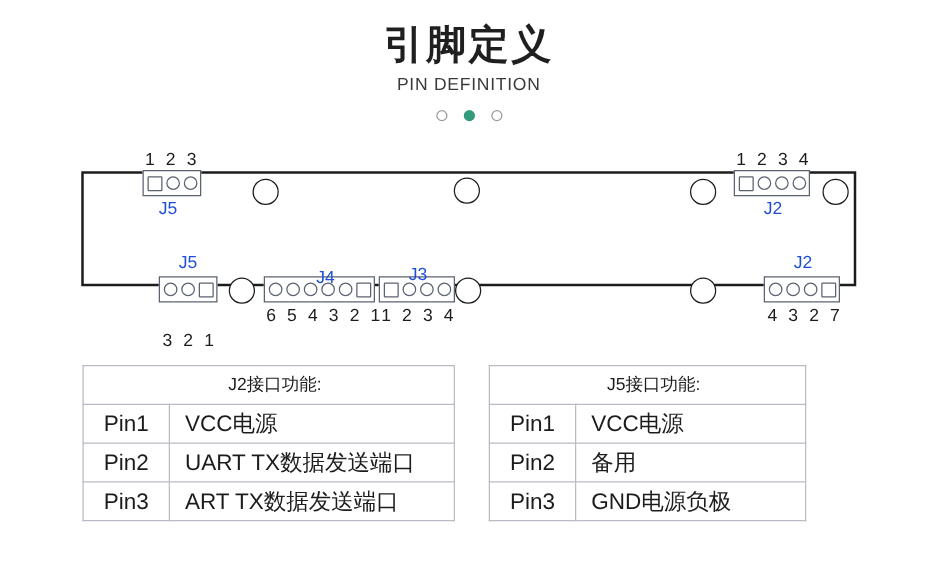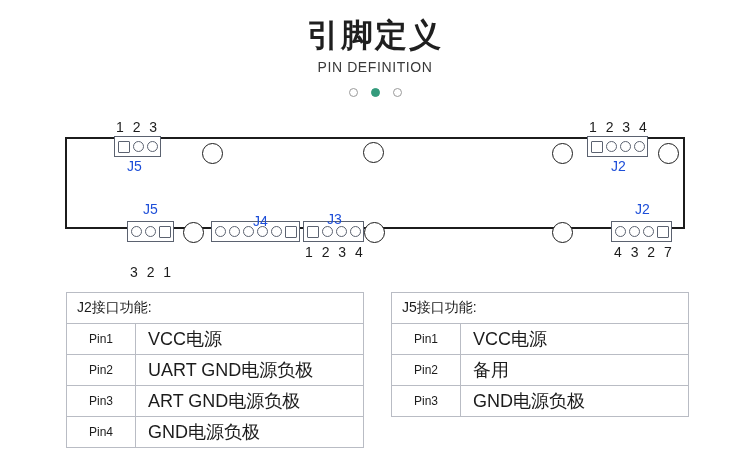--- a/index.html
+++ b/index.html
@@ -123,36 +123,36 @@
     color: #1c1c1c;
   }
   .ftable td {
     border: 1px solid #b9bcc4;
     padding: 0;
     height: 31px;
     vertical-align: middle;
   }
   .ftable td.hdr {
     padding-left: 10px;
-    text-align: left;
+    text-align: center;
     font-size: 14px;
   }
   .ftable td.pincol {
     width: 69px;
     text-align: center;
-    font-size: 12px;
+    font-size: 18px;
   }
   .ftable td.desc {
     padding-left: 12px;
     text-align: left;
     font-size: 18px;
   }
 
   #table-j2 { left: 66px; top: 292px; width: 298px; }
-  #table-j5 { left: 391px; top: 292px; width: 298px; }
+  #table-j5 { left: 391px; top: 292px; width: 254px; }
 </style>
 </head>
 <body>
 
 <div id="page">
 
   <div class="title-cn">引脚定义</div>
   <div class="title-en">PIN DEFINITION</div>
   <div class="dots">
     <span class="dot"></span>
@@ -198,20 +198,21 @@
 
     <div class="clabel" style="left:186px; top:51px;margin-top:24px;">J4</div>
     <div class="conn" style="left:144px; top:82px;">
       <span class="pin"></span>
       <span class="pin"></span>
       <span class="pin"></span>
       <span class="pin"></span>
       <span class="pin"></span>
       <span class="pin sq"></span>
     </div>
+    <div class="cnums" style="left:146px; top:106px;">6 5 4 3 2 1</div>
 
     <div class="clabel" style="left:260px; top:73px;">J3</div>
     <div class="conn" style="left:236px; top:82px;">
       <span class="pin sq"></span>
       <span class="pin"></span>
       <span class="pin"></span>
       <span class="pin"></span>
     </div>
     <div class="cnums" style="left:238px; top:106px;">1 2 3 4</div>
 
@@ -230,29 +231,25 @@
     <tbody>
         <tr>
       <td class="hdr" colspan="2">J2接口功能:</td>
     </tr>
     <tr>
       <td class="pincol">Pin1</td>
       <td class="desc">VCC电源</td>
     </tr>
     <tr>
       <td class="pincol">Pin2</td>
-      <td class="desc">UART GND电源负极</td>
+      <td class="desc">UART TX数据发送端口</td>
     </tr>
     <tr>
       <td class="pincol">Pin3</td>
-      <td class="desc">ART  GND电源负极</td>
-    </tr>
-    <tr>
-      <td class="pincol">Pin4</td>
-      <td class="desc">GND电源负极</td>
+      <td class="desc">ART  TX数据发送端口</td>
     </tr>
   </tbody>
     </table>
 
   <table class="ftable" id="table-j5">
     <tbody>
         <tr>
       <td class="hdr" colspan="2">J5接口功能:</td>
     </tr>
     <tr>

